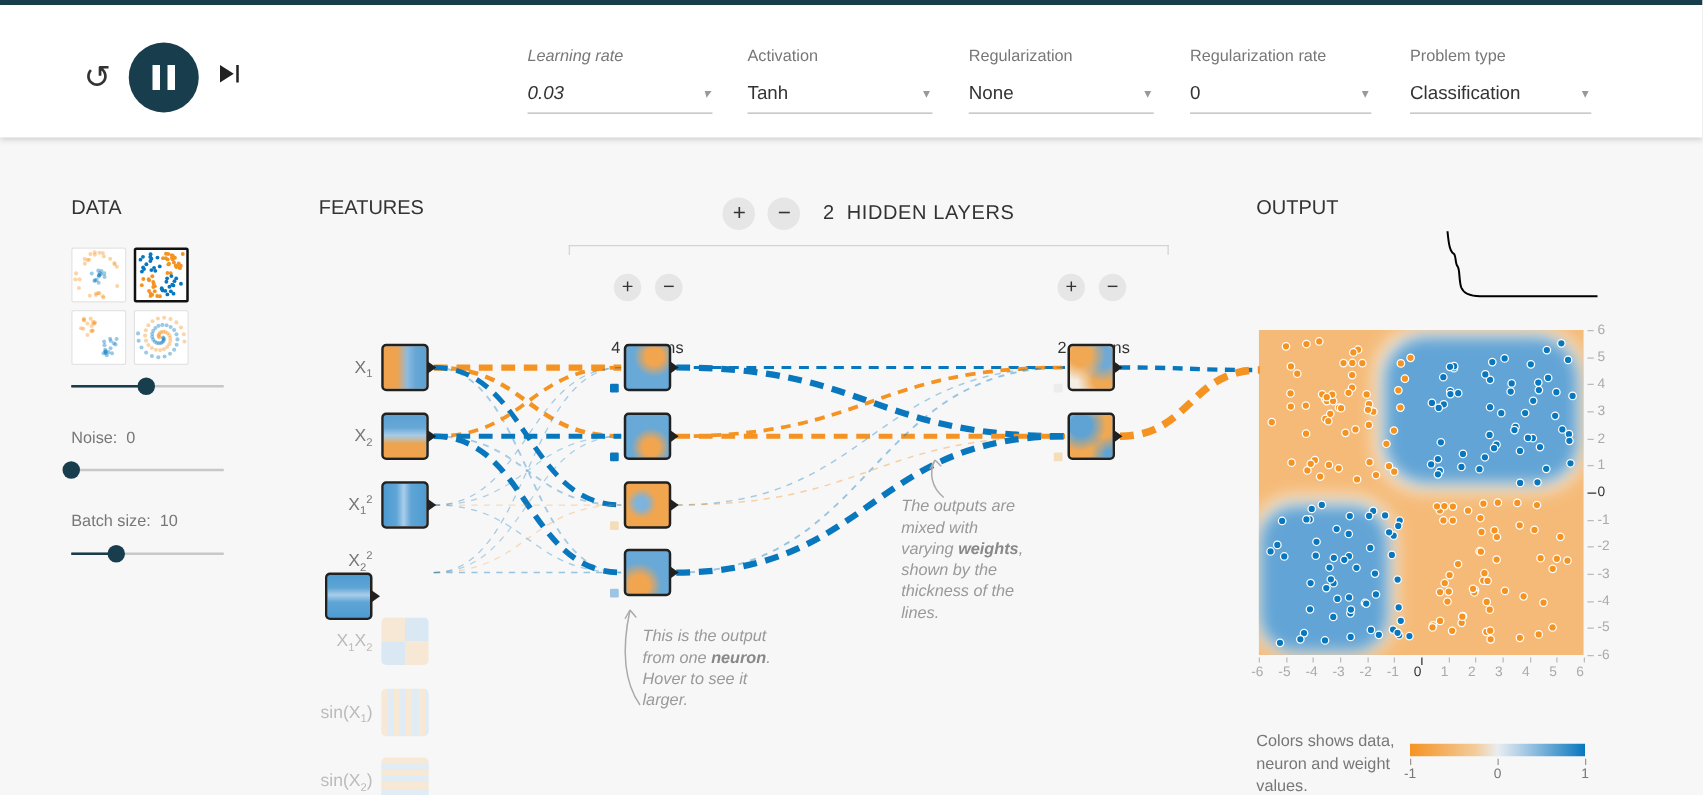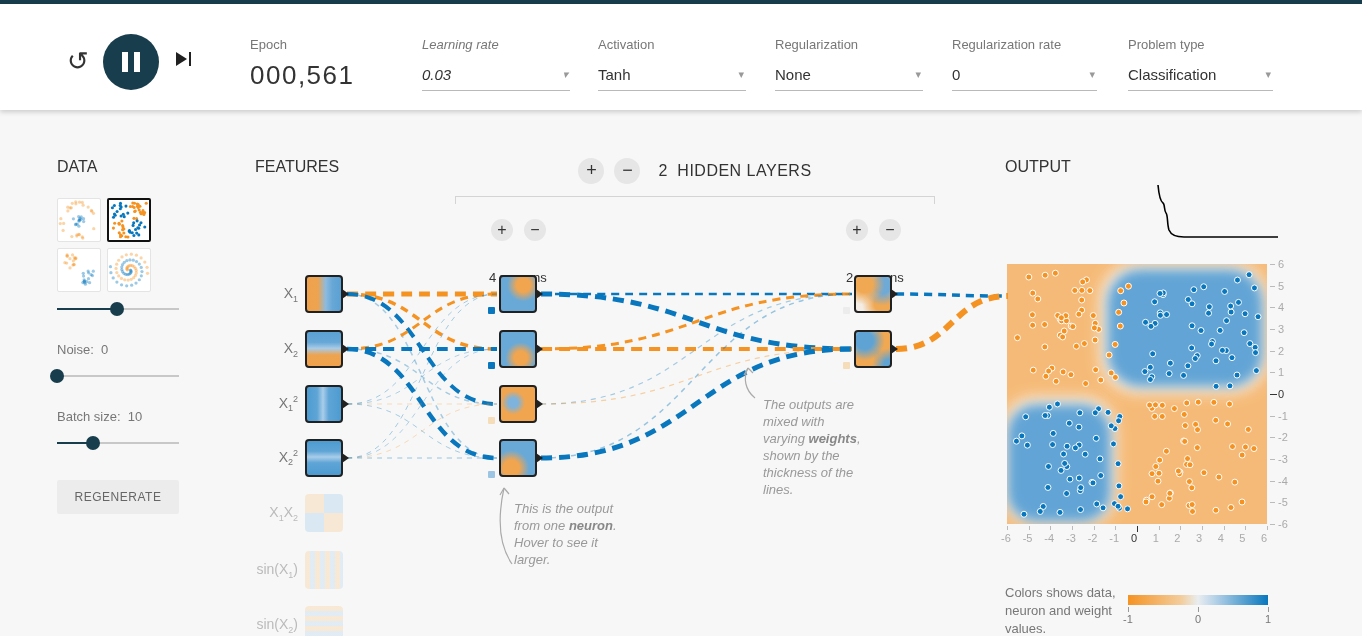--- a/index.html
+++ b/index.html
@@ -123,42 +123,38 @@
   #legend-text { position:absolute; left:1005px; top:584px; width:120px; font-size:13px; color:#777; line-height:18px; }
   #legend-bar { position:absolute; left:1128px; top:595px; width:140px; height:10px;
     background:linear-gradient(90deg,#f59322 0%,#f3cd9d 38%,#e9edf0 50%,#b6d2e8 62%,#0877bd 100%); }
   .leg-tick { position:absolute; top:607px; width:1px; height:5px; background:#999; }
   .leg-lbl { position:absolute; top:613px; font-size:11px; color:#777; transform:translateX(-50%); }
 
   
   .callout { position:absolute; font-size:13px; font-style:italic; color:#999; line-height:17px; z-index:3; }
   .callout b { color:#888; }
   #callout-neuron { left:514px; top:500px; width:105px; }
-  #callout-weights { left:763px; top:396px; width:100px; }
+  #callout-weights { left:721px; top:396px; width:100px; }
   .arrow-svg { position:absolute; z-index:3; pointer-events:none; }
 </style>
 </head>
 <body>
 
 <div id="app">
   <div id="topstrip"></div>
 
   <div id="header">
     <div id="reset-btn" class="ctl">↺</div>
     <div id="play-btn" class="ctl">
       <span class="bar"></span>
       <span class="bar"></span>
     </div>
     <div id="step-btn" class="ctl">
       <span class="tri"></span>
       <span class="stick"></span>
-    </div>
-    <div id="epoch">
-      <div class="hdr-label">Epoch</div>
-      <div id="epoch-value">000,561</div>
     </div>
     <div class="dd" id="dd-lr">
       <div class="hdr-label">Learning rate</div>
       <div class="val"><span>0.03</span><span class="caret">▾</span></div>
     </div>
     <div class="dd" id="dd-act">
       <div class="hdr-label">Activation</div>
       <div class="val"><span>Tanh</span><span class="caret">▾</span></div>
     </div>
     <div class="dd" id="dd-reg">
@@ -442,40 +438,39 @@
         <div class="knob" style="left:0px"></div>
       </div>
     <div class="slider-label">
       <span>Batch size:</span>&nbsp; <span>10</span>
     </div>
     <div class="slider" id="sl-batch">
         <div class="track"></div>
         <div class="fill" style="width:36px"></div>
         <div class="knob" style="left:36px"></div>
       </div>
-    <button id="regen-btn">REGENERATE</button>
   </div>
 
   <div id="features-panel">
     <div class="col-title">FEATURES</div>
   </div>
   <div id="feat-rows">
       <div class="feat-row zmid" style="top: 275px; left: 252px;">
         <span class="feat-label"><span>X</span><sub>1</sub></span>
         <div class="node pat-x1 active" style="position: relative;"></div>
       </div>
       <div class="feat-row zmid" style="top: 330px; left: 252px;">
         <span class="feat-label"><span>X</span><sub>2</sub></span>
         <div class="node pat-x2 active" style="position: relative;"></div>
       </div>
       <div class="feat-row zmid" style="top: 385px; left: 252px;">
         <span class="feat-label"><span>X</span><sub>1</sub><sup>2</sup></span>
         <div class="node pat-x1sq active" style="position: relative;"></div>
       </div>
-      <div class="feat-row zmid" style="top: 439px; left: 252px;">
+      <div class="feat-row zmid" style="top: 439px; left: 252px; flex-direction: column;">
         <span class="feat-label"><span>X</span><sub>2</sub><sup>2</sup></span>
         <div class="node pat-x2sq active" style="position: relative;"></div>
       </div>
       <div class="feat-row zmid" style="top: 494px; left: 252px;">
         <span class="feat-label inactive"><span>X</span><sub>1</sub><span>X</span><sub>2</sub></span>
         <div class="node pat-x1x2 inactive" style="position: relative;"></div>
       </div>
       <div class="feat-row zmid" style="top: 551px; left: 252px;">
         <span class="feat-label inactive"><span>sin(X</span><sub>1</sub><span>)</span></span>
         <div class="node pat-sinx1 inactive" style="position: relative;"></div>

